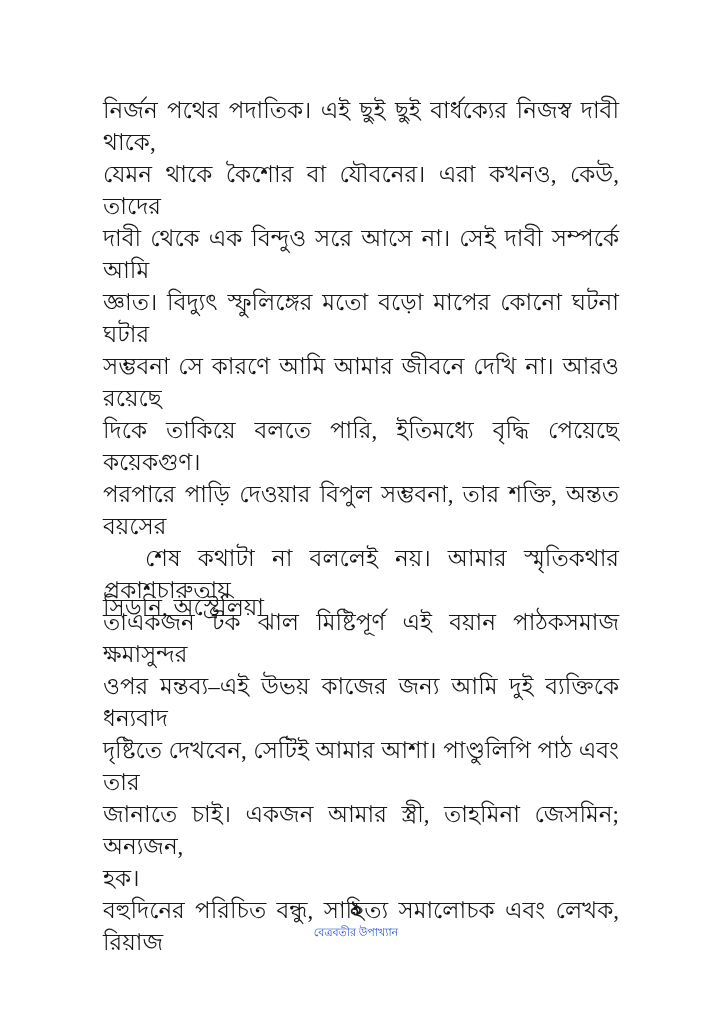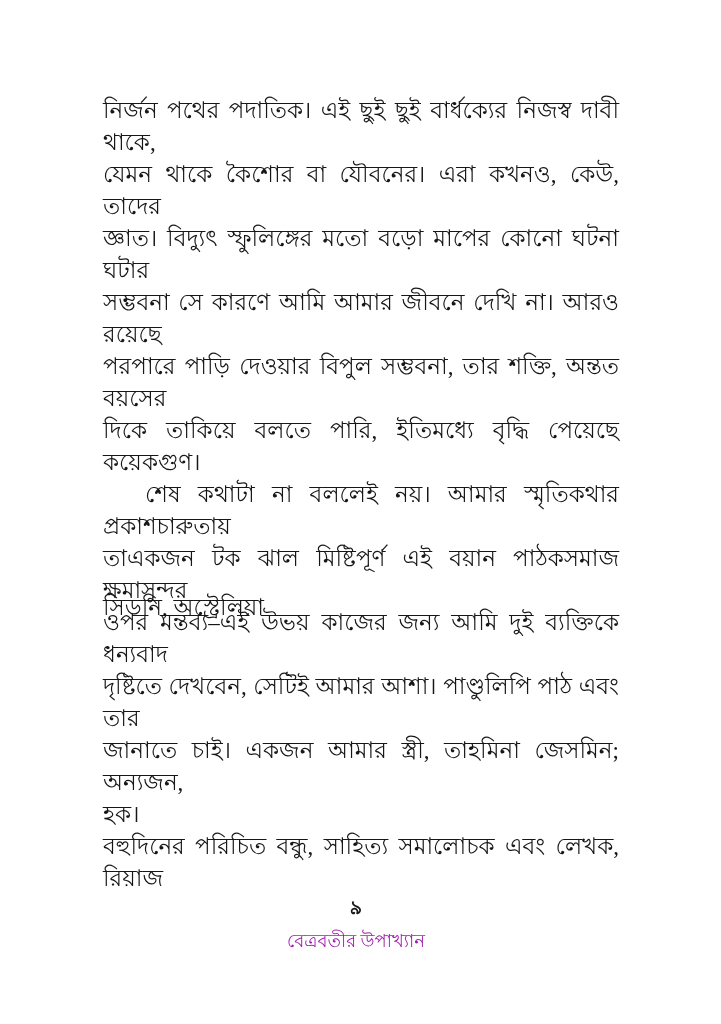--- a/index.html
+++ b/index.html
@@ -50,38 +50,39 @@
     right: 0;
     top: 896px;
     text-align: center;
   }
   .page-number {
     font-size: 19px;
     line-height: 24px;
     font-weight: bold;
   }
   .running-title {
-    font-size: 18px;
+    font-size: 11px;
     line-height: 18px;
-    margin-top: 12px;
-    color: #a21caf;
+    margin-top: 3px;
+    color: #1d4ed8;
   }
 </style>
 </head>
 <body>
 
 <div class="sheet">
 
   <section class="body-text" id="paragraphs">
       <div class="text-line">নির্জন পথের পদাতিক। এই ছুই ছুই বার্ধক্যের নিজস্ব দাবী থাকে,</div>
       <div class="text-line">যেমন থাকে কৈশোর বা যৌবনের। এরা কখনও, কেউ, তাদের</div>
+      <div class="text-line">দাবী থেকে এক বিন্দুও সরে আসে না। সেই দাবী সম্পর্কে আমি</div>
       <div class="text-line">জ্ঞাত। বিদ্যুৎ স্ফুলিঙ্গের মতো বড়ো মাপের কোনো ঘটনা ঘটার</div>
       <div class="text-line">সম্ভবনা সে কারণে আমি আমার জীবনে দেখি না। আরও রয়েছে</div>
+      <div class="text-line last">দিকে তাকিয়ে বলতে পারি, ইতিমধ্যে বৃদ্ধি পেয়েছে কয়েকগুণ।</div>
       <div class="text-line">পরপারে পাড়ি দেওয়ার বিপুল সম্ভবনা, তার শক্তি, অন্তত বয়সের</div>
-      <div class="text-line last">দিকে তাকিয়ে বলতে পারি, ইতিমধ্যে বৃদ্ধি পেয়েছে কয়েকগুণ।</div>
       <div class="text-line indent">শেষ কথাটা না বললেই নয়। আমার স্মৃতিকথার প্রকাশচারুতায়</div>
       <div class="text-line">তাএকজন টক ঝাল মিষ্টিপূর্ণ এই বয়ান পাঠকসমাজ ক্ষমাসুন্দর</div>
       <div class="text-line">ওপর মন্তব্য–এই উভয় কাজের জন্য আমি দুই ব্যক্তিকে ধন্যবাদ</div>
       <div class="text-line">দৃষ্টিতে দেখবেন, সেটিই আমার আশা। পাণ্ডুলিপি পাঠ এবং তার</div>
       <div class="text-line">জানাতে চাই। একজন আমার স্ত্রী, তাহমিনা জেসমিন; অন্যজন,</div>
       <div class="text-line last">হক।</div>
       <div class="text-line">বহুদিনের পরিচিত বন্ধু, সাহিত্য সমালোচক এবং লেখক, রিয়াজ</div>
     </section>
 
   <div class="signature">

